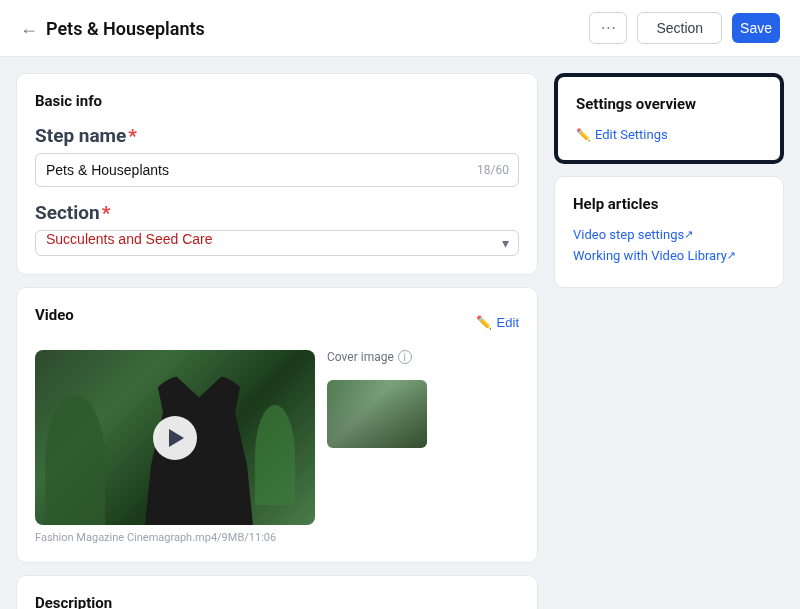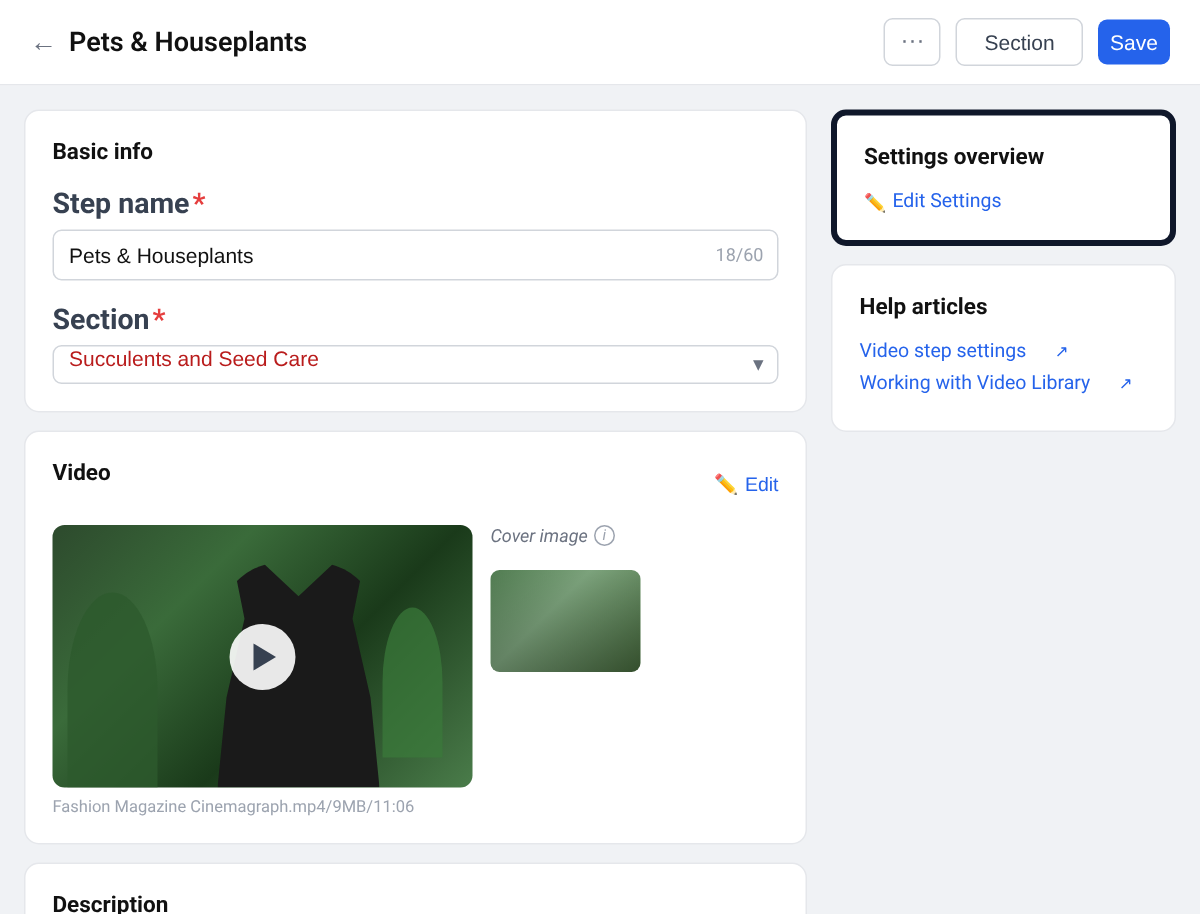--- a/index.html
+++ b/index.html
@@ -241,21 +241,20 @@
     }
     .video-caption {
       font-size: 11px;
       color: #9ca3af;
       margin-top: 6px;
     }
     .cover-image-section {
       display: flex;
       flex-direction: column;
       gap: 12px;
-      font-style: italic;
     }
     .cover-label {
       font-size: 12px;
       color: #6b7280;
       display: flex;
       align-items: center;
       gap: 4px;
       margin-bottom: 4px;
     }
     .info-icon {
@@ -308,21 +307,21 @@
       margin-top: 4px;
     }
     .pencil-icon {
       font-size: 12px;
     }
 
     
     .help-article-link {
       display: flex;
       align-items: center;
-      gap: 19px;
+      gap: 0;
       color: #2563eb;
       font-size: 13px;
       cursor: pointer;
       margin-bottom: 6px;
       text-align: center;
     }
     .ext-icon {
       font-size: 11px;
     }
 

